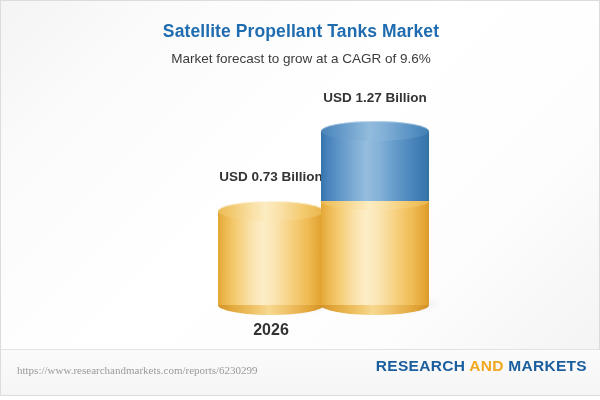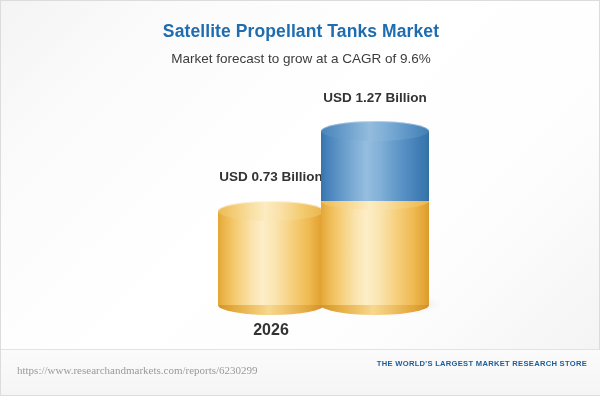--- a/index.html
+++ b/index.html
@@ -140,17 +140,17 @@
         <div class="cap cap-blue" style="top:0;width:108px;height:20px;"></div>
       </div>
 
     </div>
 
   </div>
 
   <div id="footer">
     <div id="url">https://www.researchandmarkets.com/reports/6230299</div>
     <div id="logo">
-      <div id="logo-tag">THE WORLD'S LARGEST MARKET RESEARCH STORE</div>
+      <div id="logo-main"><span>RESEARCH </span><span id="logo-and">AND</span><span> MARKETS</span></div>
     </div>
   </div>
 
 </div>
 
 </body></html>

